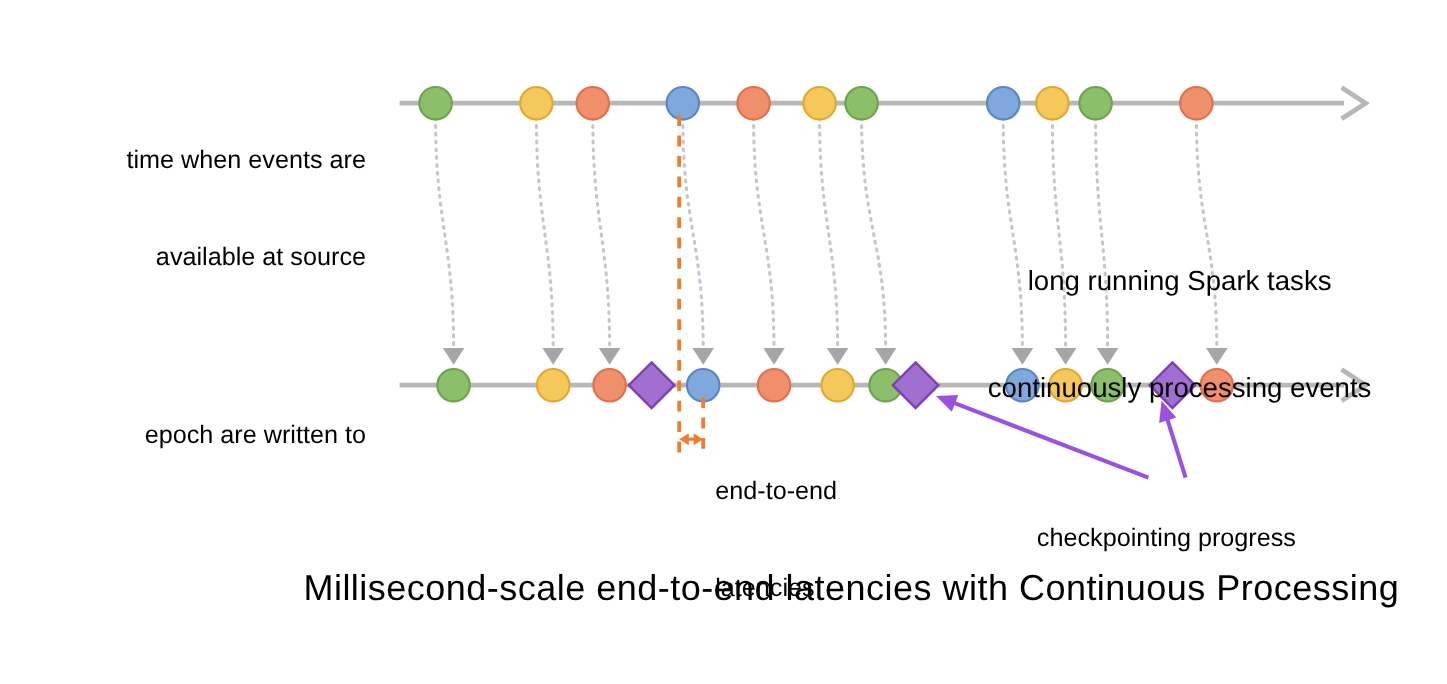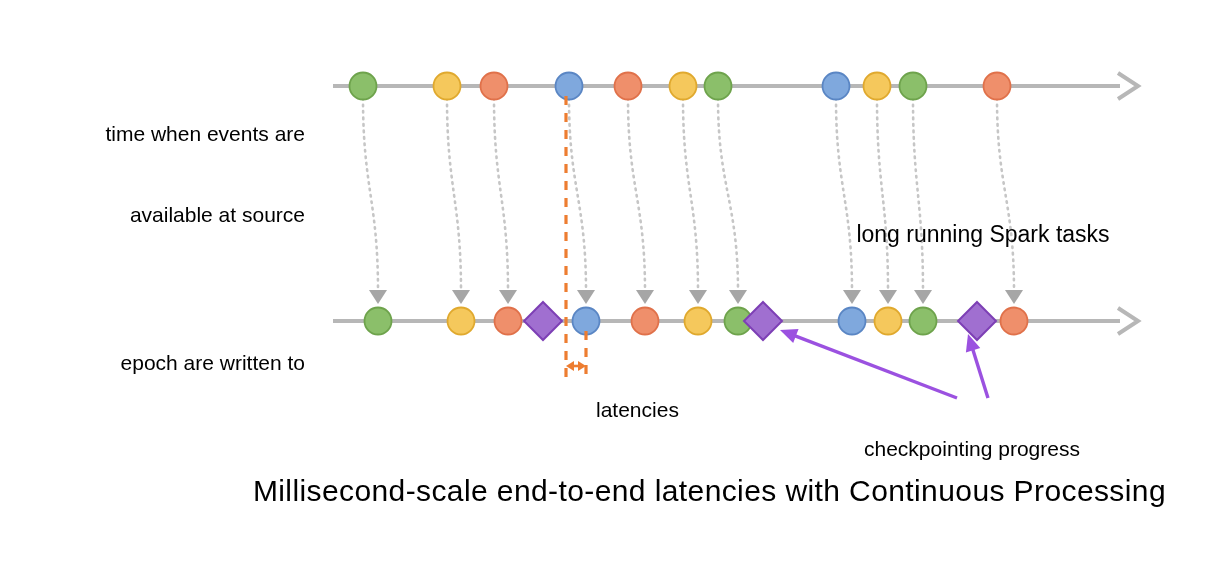--- a/index.html
+++ b/index.html
@@ -119,23 +119,25 @@
     <span>time when events are</span>
     <span>available at source</span>
   </div>
 
   <div class="lbl" id="label-sink">
     <span>epoch are written to</span>
   </div>
 
   <div class="lbl" id="label-tasks">
     <span>long running Spark tasks</span>
+    <span>continuously processing events</span>
   </div>
 
   <div class="lbl" id="label-latency">
+    <span>end-to-end</span>
     <span>latencies</span>
   </div>
 
   <div class="lbl" id="label-epoch">
     <span>checkpointing progress</span>
   </div>
 
   <div class="lbl" id="caption">Millisecond-scale end-to-end latencies with Continuous Processing</div>
 
 </div>

